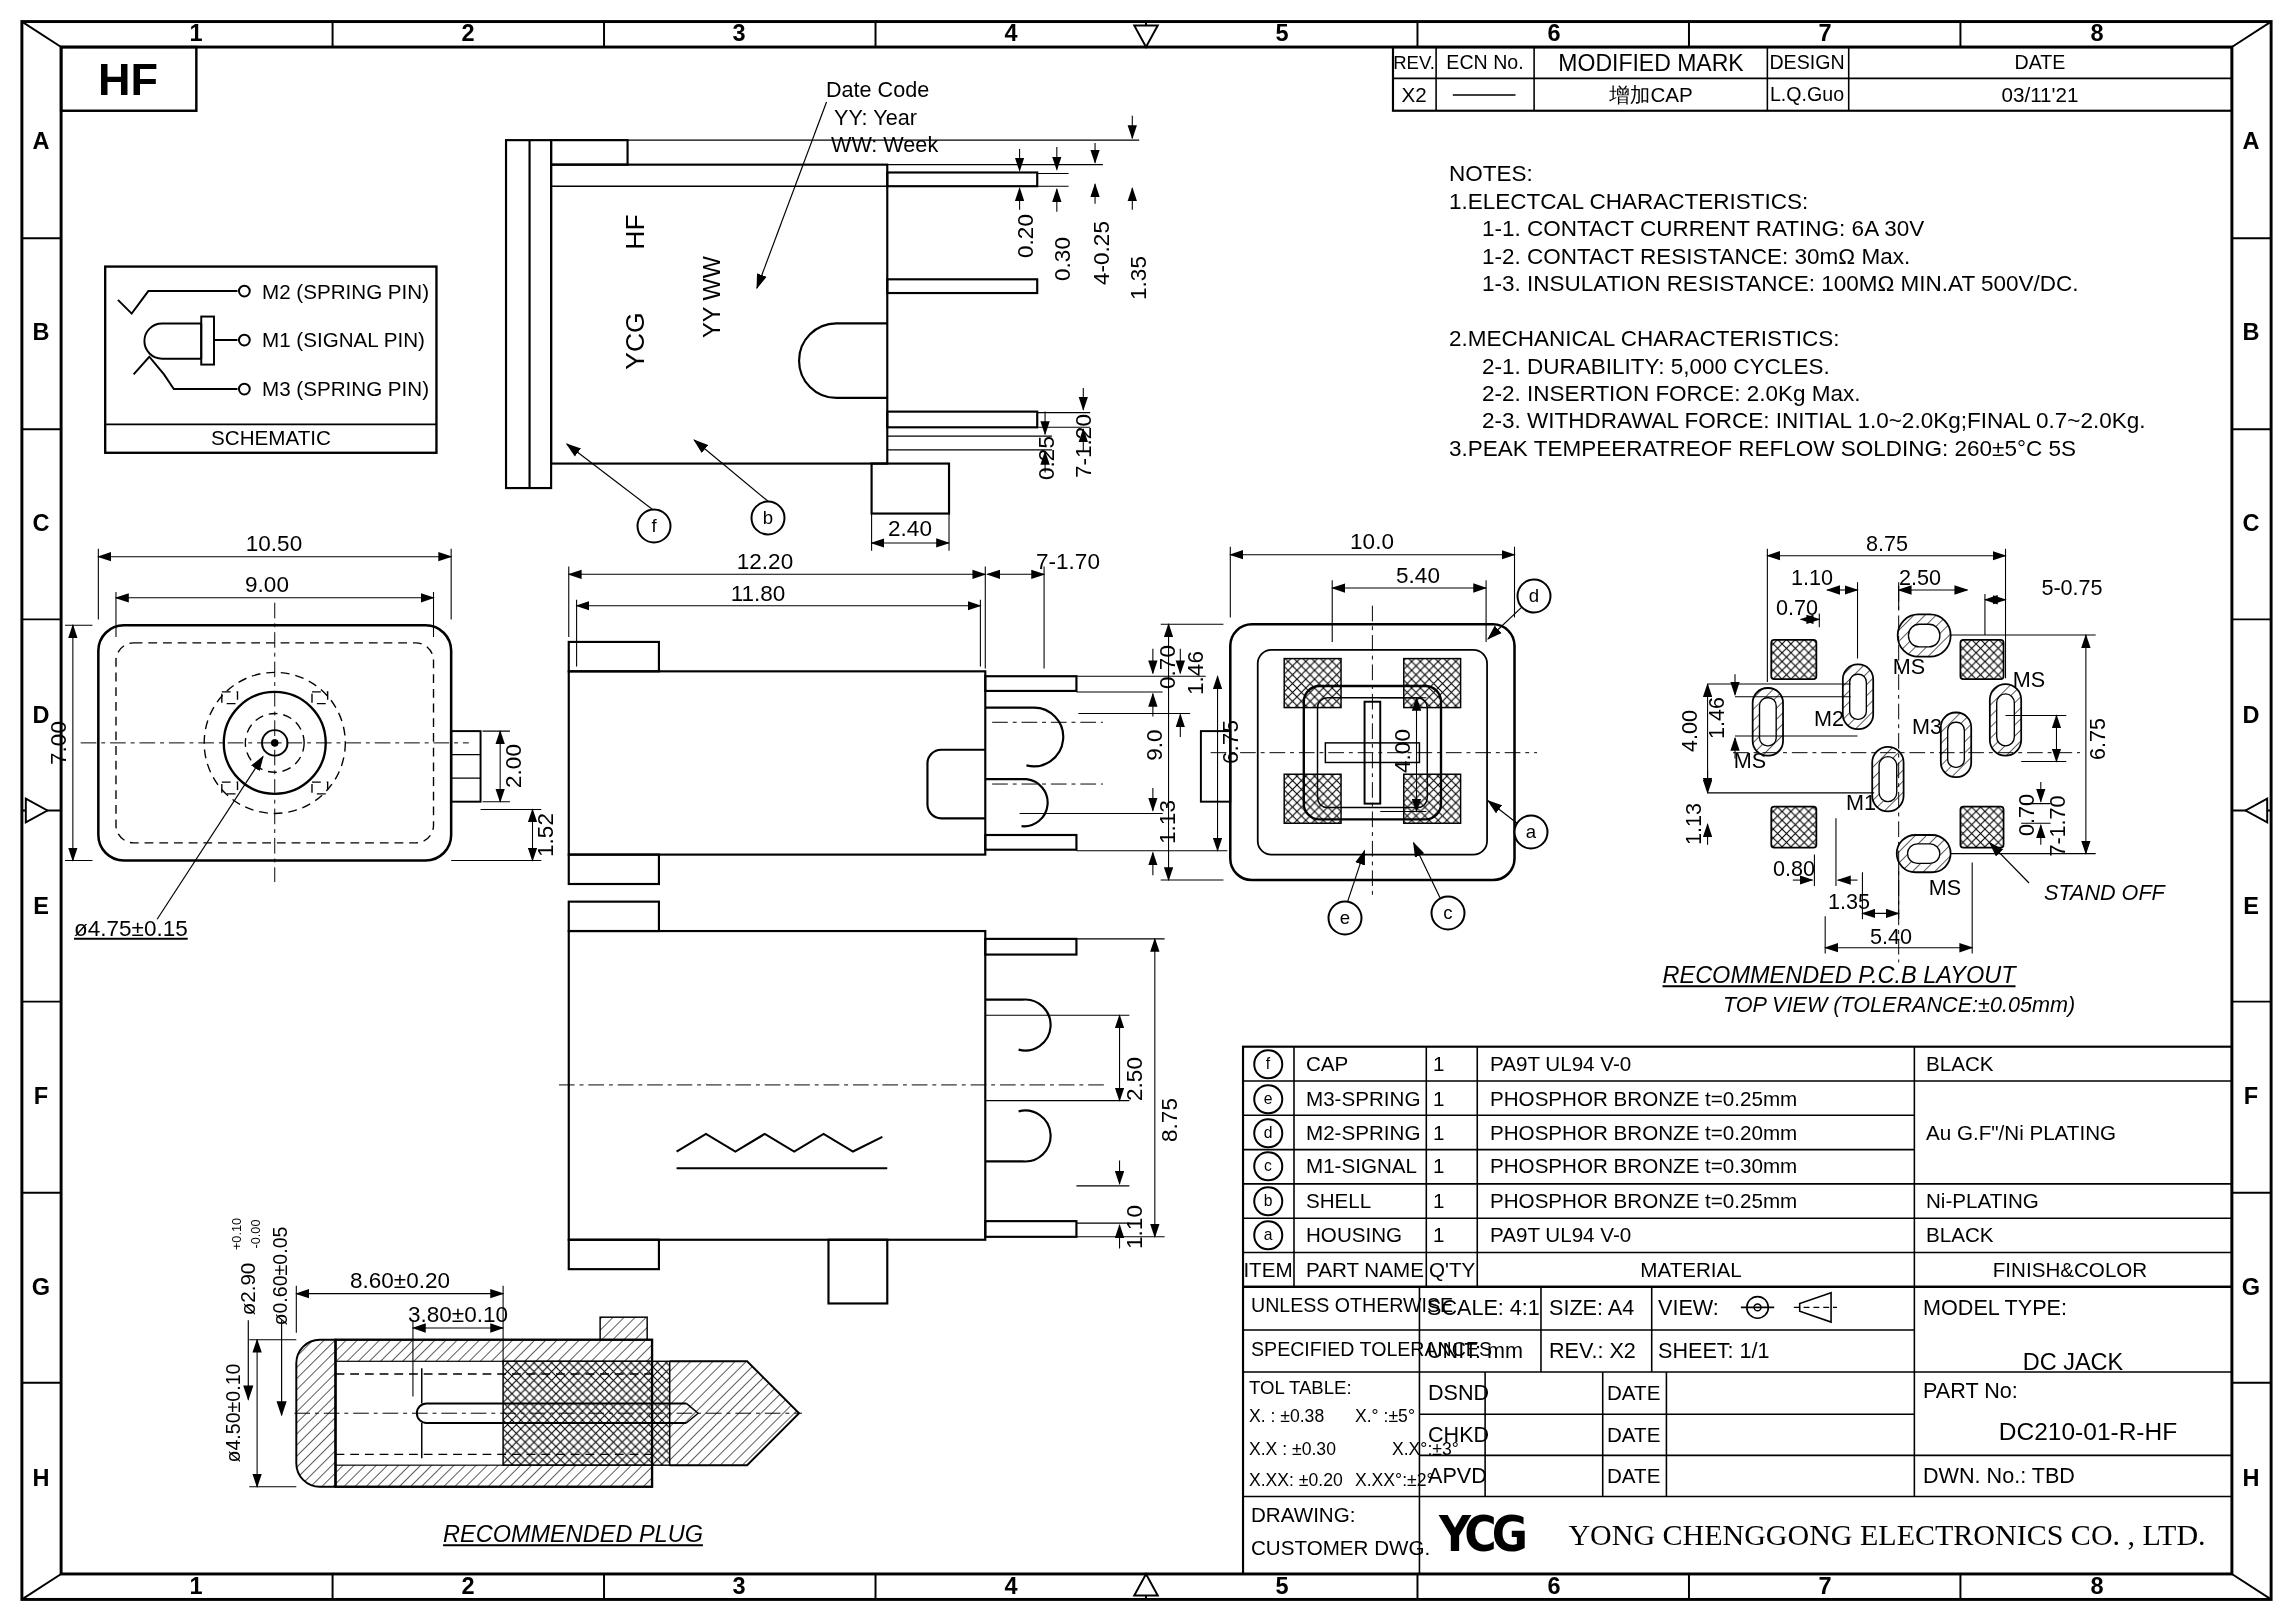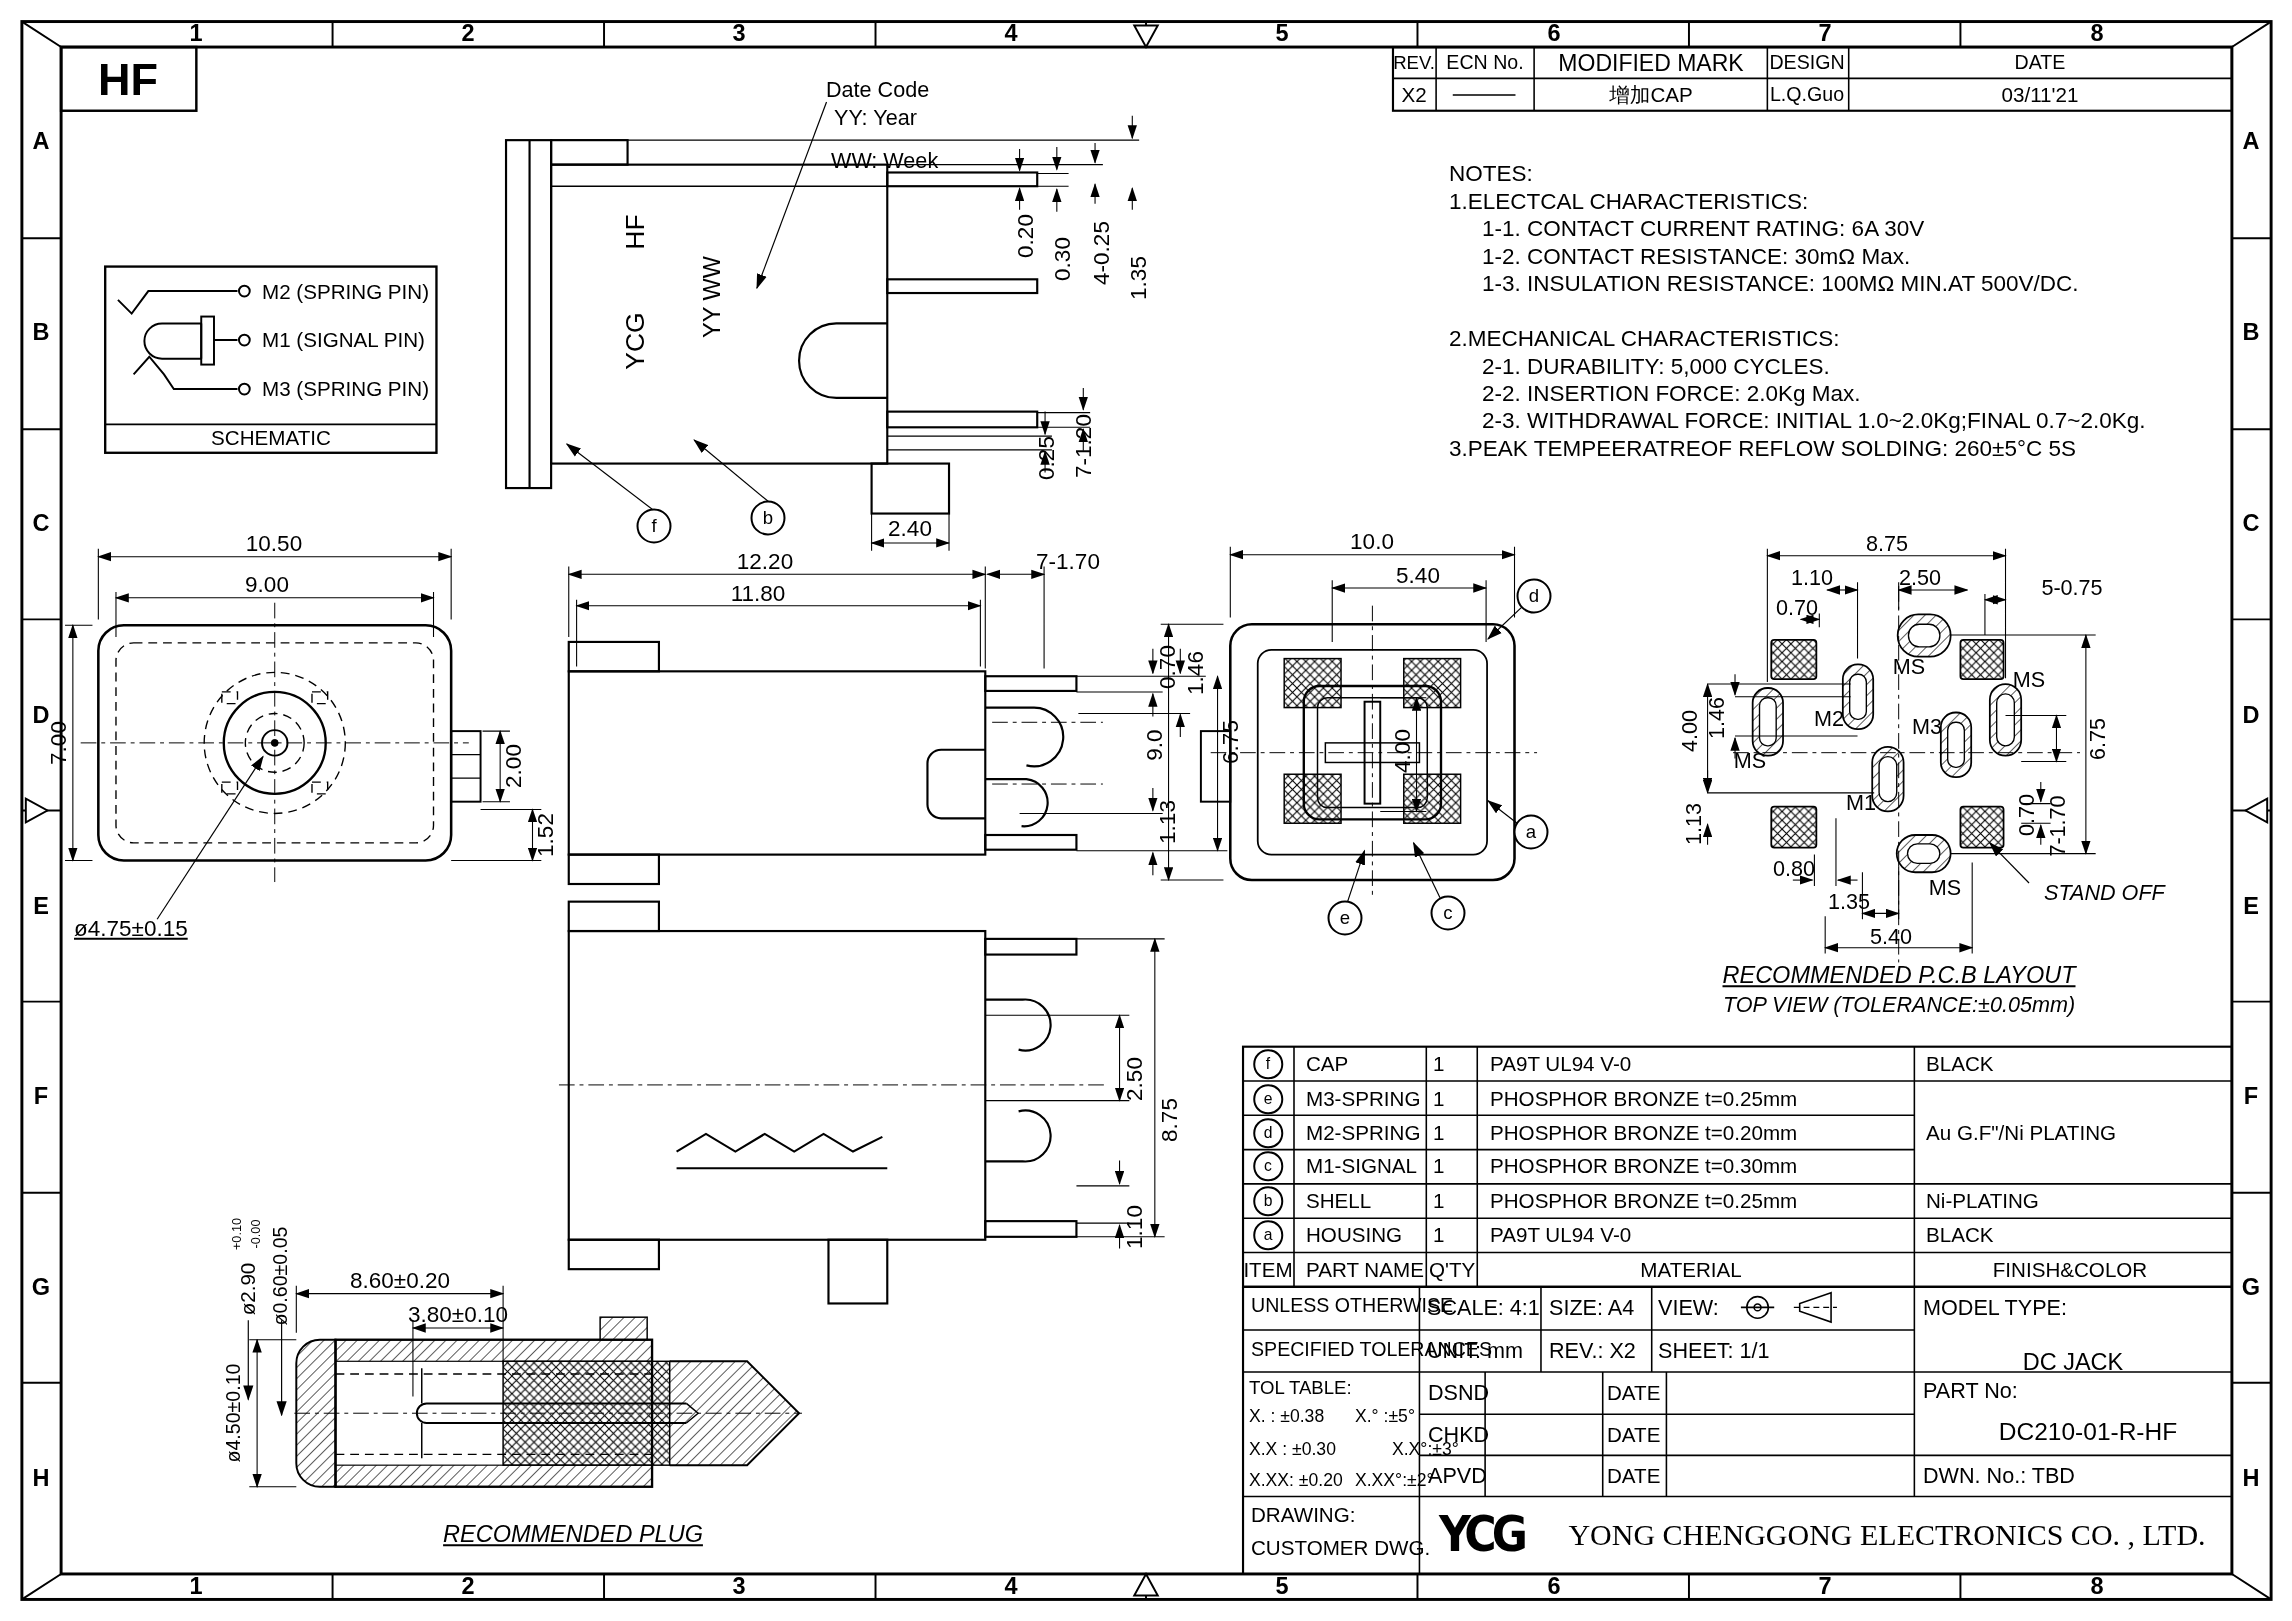--- a/index.html
+++ b/index.html
@@ -319,21 +319,21 @@
       <span class="lbl" style="left: 1482px; top: 367px; font-size: 22.5px; transform: translate(0px, -50%);">2-1. DURABILITY: 5,000 CYCLES.</span>
       <span class="lbl" style="left: 1482px; top: 394px; font-size: 22.5px; transform: translate(0px, -50%);">2-2. INSERTION FORCE: 2.0Kg Max.</span>
       <span class="lbl" style="left: 1482px; top: 421px; font-size: 22.5px; transform: translate(0px, -50%);">2-3. WITHDRAWAL FORCE: INITIAL 1.0~2.0Kg;FINAL 0.7~2.0Kg.</span>
       <span class="lbl" style="left: 1449px; top: 449px; font-size: 22.5px; transform: translate(0px, -50%);">3.PEAK TEMPEERATREOF REFLOW SOLDING: 260±5°C 5S</span>
       <span class="lbl" style="left: 262px; top: 292px; font-size: 20.6px; transform: translate(0px, -50%);">M2 (SPRING PIN)</span>
       <span class="lbl" style="left: 262px; top: 340px; font-size: 20.6px; transform: translate(0px, -50%);">M1 (SIGNAL PIN)</span>
       <span class="lbl" style="left: 262px; top: 389px; font-size: 20.6px; transform: translate(0px, -50%);">M3 (SPRING PIN)</span>
       <span class="lbl" style="left: 271px; top: 438px; font-size: 20.6px; transform: translate(-50%, -50%);">SCHEMATIC</span>
       <span class="lbl" style="left: 826px; top: 90px; font-size: 21.6px; transform: translate(0px, -50%);">Date Code</span>
       <span class="lbl" style="left: 834px; top: 118px; font-size: 21.6px; transform: translate(0px, -50%);">YY: Year</span>
-      <span class="lbl" style="left: 831px; top: 145px; font-size: 21.6px; transform: translate(0px, -50%); margin-top: 16px;">WW: Week</span>
+      <span class="lbl" style="left: 831px; top: 145px; font-size: 21.6px; transform: translate(0px, -50%);">WW: Week</span>
       <span class="lbl" style="left: 635px; top: 232px; font-size: 26.5px; transform: translate(-50%, -50%) rotate(-90deg);">HF</span>
       <span class="lbl" style="left: 635px; top: 341px; font-size: 26.5px; transform: translate(-50%, -50%) rotate(-90deg);">YCG</span>
       <span class="lbl" style="left: 713px; top: 297px; font-size: 23.5px; transform: translate(-50%, -50%) rotate(-90deg);">YY WW</span>
       <span class="lbl" style="left: 1026px; top: 236px; font-size: 22.5px; transform: translate(-50%, -50%) rotate(-90deg);">0.20</span>
       <span class="lbl" style="left: 1063px; top: 259px; font-size: 22.5px; transform: translate(-50%, -50%) rotate(-90deg);">0.30</span>
       <span class="lbl" style="left: 1102px; top: 253px; font-size: 22.5px; transform: translate(-50%, -50%) rotate(-90deg);">4-0.25</span>
       <span class="lbl" style="left: 1139px; top: 278px; font-size: 22.5px; transform: translate(-50%, -50%) rotate(-90deg);">1.35</span>
       <span class="lbl" style="left: 1047px; top: 458px; font-size: 22.5px; transform: translate(-50%, -50%) rotate(-90deg);">0.25</span>
       <span class="lbl" style="left: 1084px; top: 446px; font-size: 22.5px; transform: translate(-50%, -50%) rotate(-90deg);">7-1.20</span>
       <span class="lbl" style="left: 910px; top: 529px; font-size: 22.5px; transform: translate(-50%, -50%);">2.40</span>
@@ -378,21 +378,21 @@
       <span class="lbl" style="left: 1690px; top: 731px; font-size: 21.6px; transform: translate(-50%, -50%) rotate(-90deg);">4.00</span>
       <span class="lbl" style="left: 1717px; top: 718px; font-size: 21.6px; transform: translate(-50%, -50%) rotate(-90deg);">1.46</span>
       <span class="lbl" style="left: 1694px; top: 824px; font-size: 21.6px; transform: translate(-50%, -50%) rotate(-90deg);">1.13</span>
       <span class="lbl" style="left: 1794px; top: 869px; font-size: 21.6px; transform: translate(-50%, -50%);">0.80</span>
       <span class="lbl" style="left: 1849px; top: 902px; font-size: 21.6px; transform: translate(-50%, -50%);">1.35</span>
       <span class="lbl" style="left: 1891px; top: 937px; font-size: 21.6px; transform: translate(-50%, -50%);">5.40</span>
       <span class="lbl" style="left: 2027px; top: 815px; font-size: 21.6px; transform: translate(-50%, -50%) rotate(-90deg);">0.70</span>
       <span class="lbl" style="left: 2058px; top: 826px; font-size: 21.6px; transform: translate(-50%, -50%) rotate(-90deg);">7-1.70</span>
       <span class="lbl" style="left: 2098px; top: 739px; font-size: 21.6px; transform: translate(-50%, -50%) rotate(-90deg);">6.75</span>
       <span class="lbl it" style="left: 2044px; top: 893px; font-size: 21.6px; transform: translate(0px, -50%);">STAND OFF</span>
-      <span class="lbl it un" style="left: 1899px; top: 976px; font-size: 23.5px; transform: translate(-50%, -50%);">RECOMMENDED P.C.B LAYOUT</span>
+      <span class="lbl it un" style="left: 1839px; top: 976px; font-size: 23.5px; transform: translate(-50%, -50%);">RECOMMENDED P.C.B LAYOUT</span>
       <span class="lbl it" style="left: 1899px; top: 1005px; font-size: 21.6px; transform: translate(-50%, -50%);">TOP VIEW (TOLERANCE:±0.05mm)</span>
       <span class="lbl" style="left: 400px; top: 1281px; font-size: 22.5px; transform: translate(-50%, -50%);">8.60±0.20</span>
       <span class="lbl" style="left: 458px; top: 1315px; font-size: 22.5px; transform: translate(-50%, -50%);">3.80±0.10</span>
       <span class="lbl" style="left: 248px; top: 1289px; font-size: 20.6px; transform: translate(-50%, -50%) rotate(-90deg);">ø2.90</span>
       <span class="lbl" style="left: 237px; top: 1234px; font-size: 12.7px; transform: translate(-50%, -50%) rotate(-90deg);">+0.10</span>
       <span class="lbl" style="left: 256px; top: 1234px; font-size: 12.7px; transform: translate(-50%, -50%) rotate(-90deg);">-0.00</span>
       <span class="lbl" style="left: 281px; top: 1276px; font-size: 19.6px; transform: translate(-50%, -50%) rotate(-90deg);">ø0.60±0.05</span>
       <span class="lbl" style="left: 234px; top: 1413px; font-size: 19.6px; transform: translate(-50%, -50%) rotate(-90deg);">ø4.50±0.10</span>
       <span class="lbl it un" style="left: 573px; top: 1535px; font-size: 23.5px; transform: translate(-50%, -50%);">RECOMMENDED PLUG</span>
       <span class="lbl bal" style="left: 1268px; top: 1064px; font-size: 15.7px; transform: translate(-50%, -50%); width: 25.5px; height: 25.5px;">f</span>

